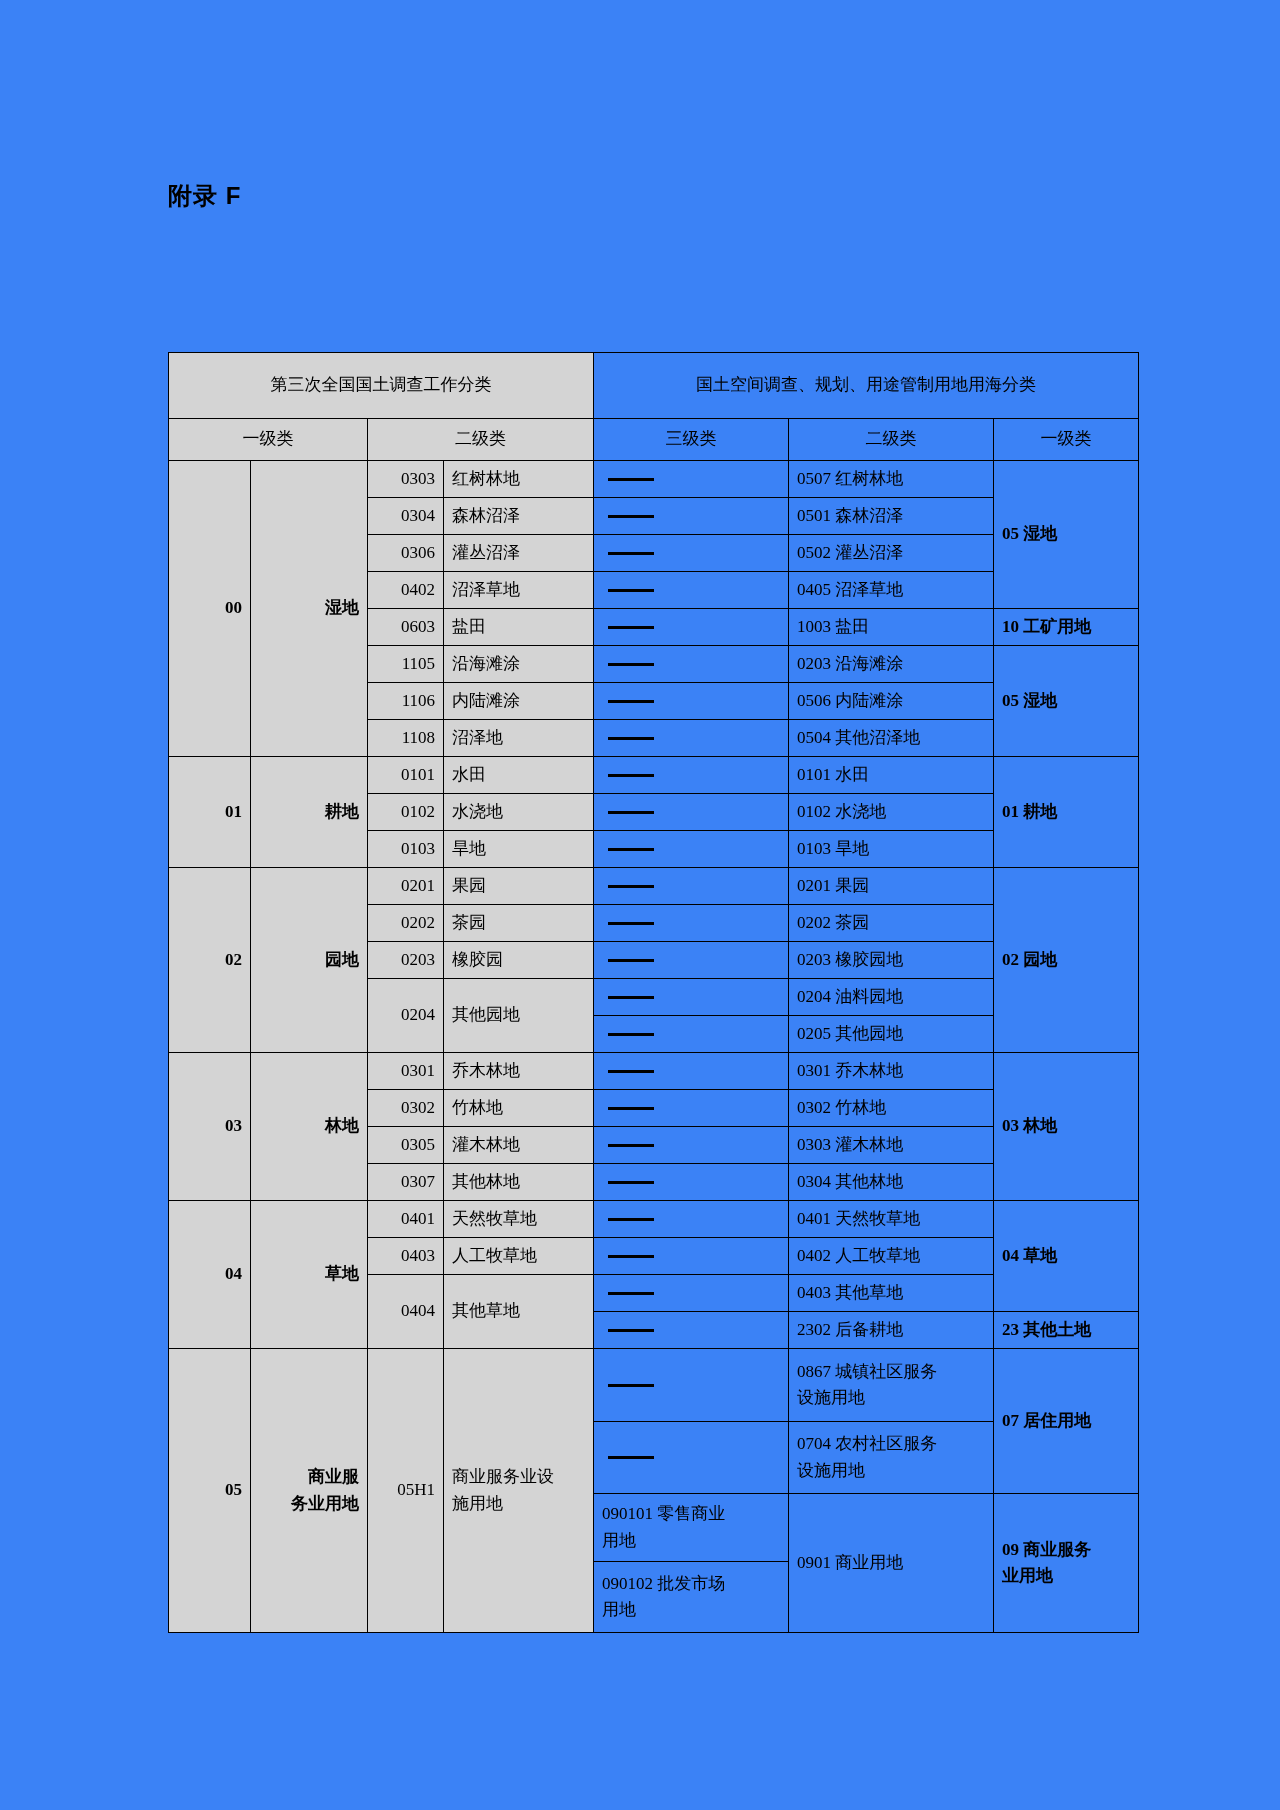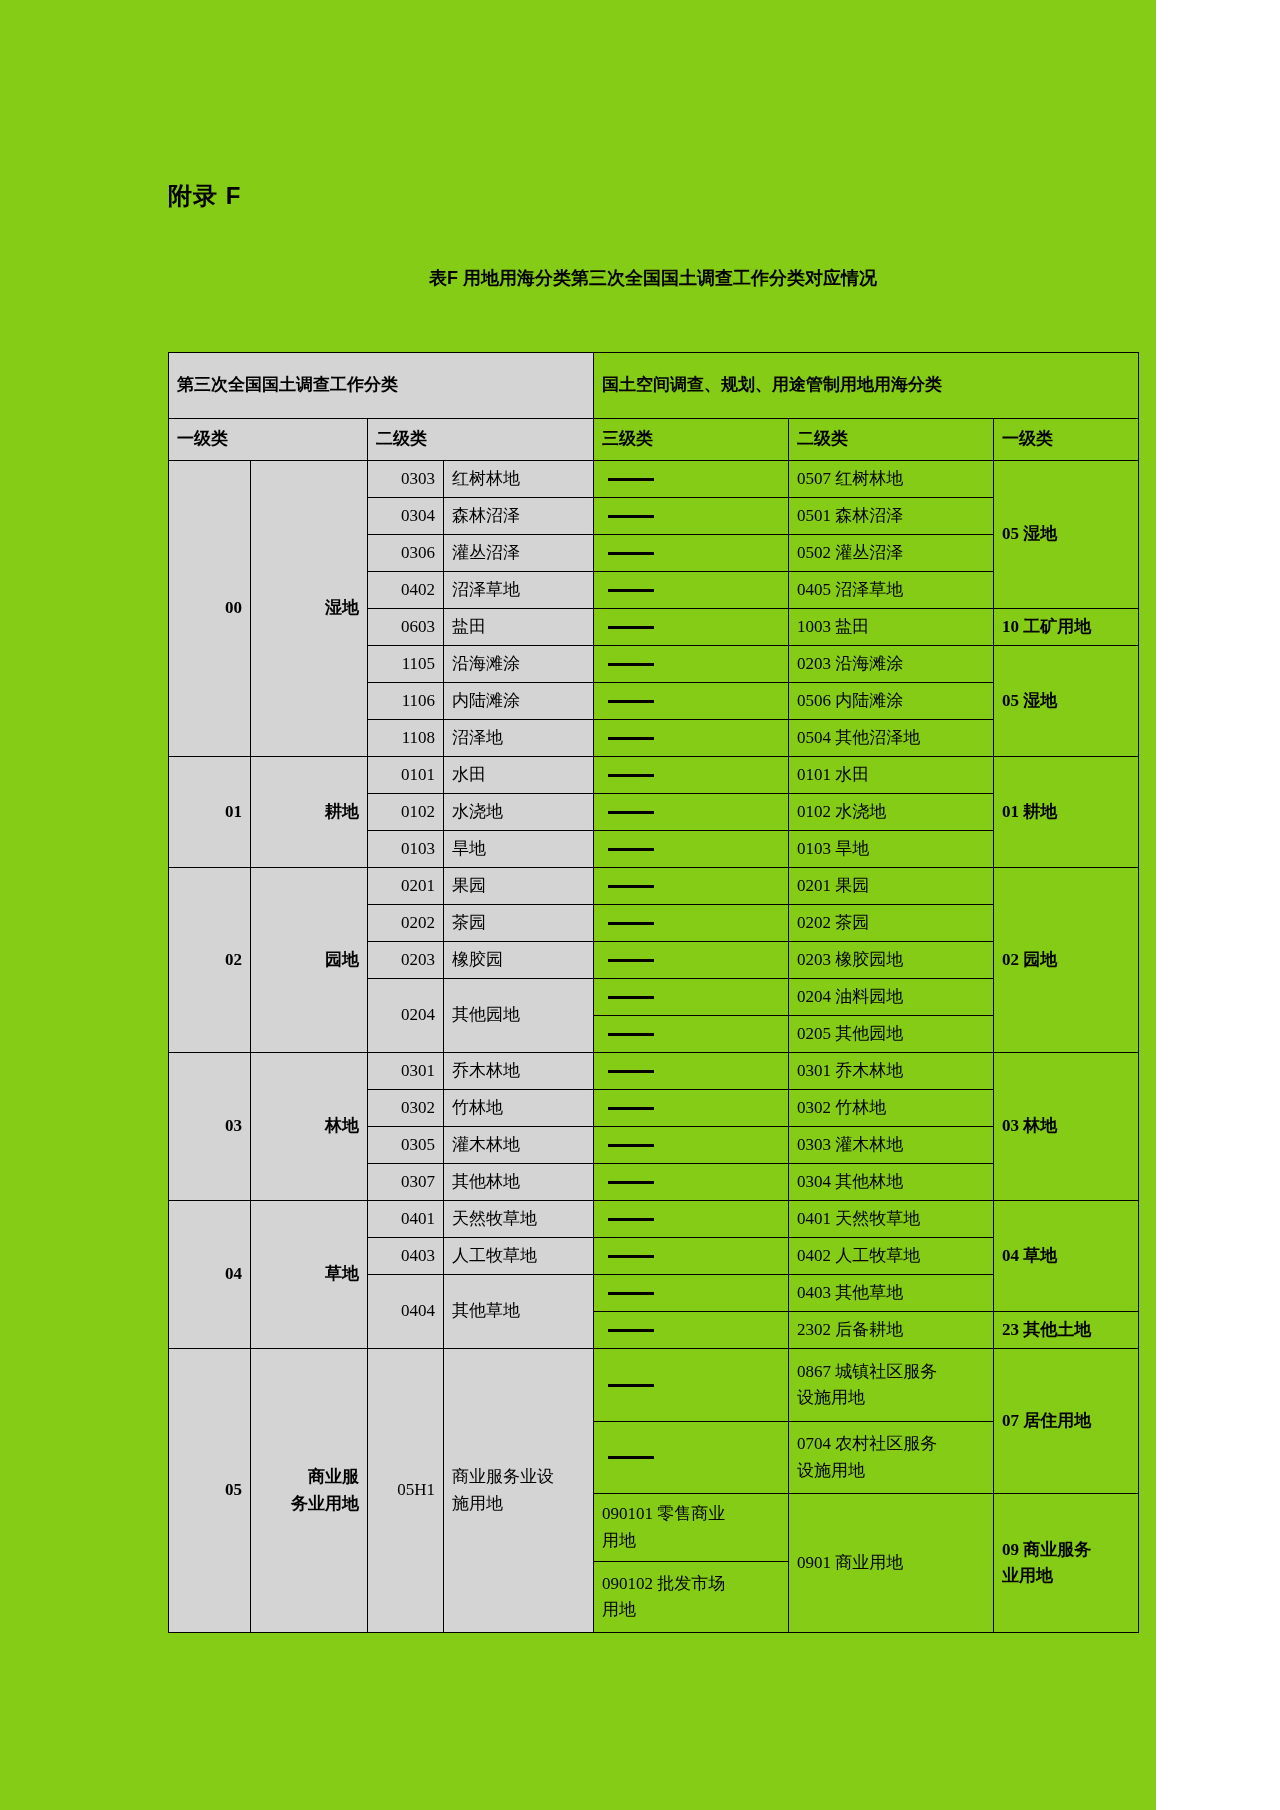--- a/index.html
+++ b/index.html
@@ -1,21 +1,21 @@
 <!DOCTYPE html>
 <html><head>
 <meta charset="utf-8">
 <style>
   * { box-sizing: border-box; }
   html,body { margin:0; padding:0; background:#ffffff; }
   .page {
     position: relative;
-    width: 1156px;
+    width: 1280px;
     height: 1810px;
-    background: #84cc16;
+    background: #3b82f6;
     font-family: "Liberation Serif", "DejaVu Serif", serif;
     color: #000;
     overflow: hidden;
   }
   .appendix-title {
     position: absolute;
     left: 168px;
     top: 180px;
     font-family: "Liberation Sans", "DejaVu Sans", sans-serif;
     font-weight: bold;
@@ -45,21 +45,21 @@
     border: 1px solid #000;
     font-size: 17px;
     line-height: 1.55;
     vertical-align: middle;
     padding: 2px 8px;
     overflow: hidden;
   }
   .g   { background: #d4d4d4; }
   .ctr { text-align: right; padding: 2px 2px; }
   .b   { font-weight: bold; }
-  .hd  { font-family: "Liberation Sans", "DejaVu Sans", sans-serif; font-weight: bold; }
+  .hd  { font-family: "Liberation Sans", "DejaVu Sans", sans-serif; font-weight: normal; text-align: center; }
   .pre { white-space: pre-line; line-height: 1.75; }
   .hr1 { height: 66px; }
   .hr2 { height: 42px; }
   .rh  { height: 37px; }
   .rt1 { height: 73px; }
   .rt2 { height: 72px; }
   .rt3 { height: 68px; margin-left: 24px; }
   .rt4 { height: 71px; }
   .dash-bar {
     display: block;
@@ -77,21 +77,20 @@
     font-size: 15px;
   }
 </style>
 </head>
 <body>
 
 <div class="page">
 
   <div class="appendix-title">附录 F</div>
 
-  <div class="table-title">表F 用地用海分类第三次全国国土调查工作分类对应情况</div>
 
   <table class="cls">
     <colgroup>
       <col style="width:82px">
         <col style="width:117px">
         <col style="width:76px">
         <col style="width:150px">
       <col style="width:195px">
         <col style="width:205px">
         <col style="width:145px">

